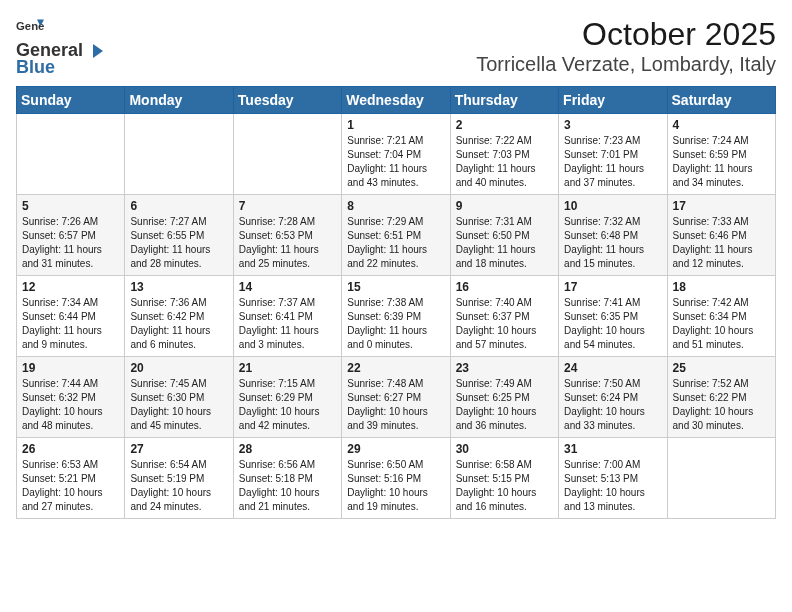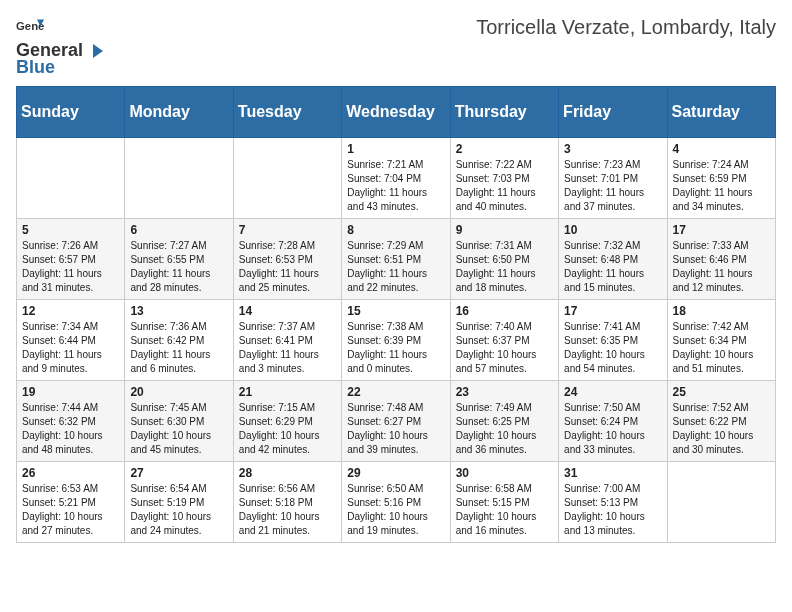--- a/index.html
+++ b/index.html
@@ -33,23 +33,23 @@
       color: #444;
     }
     .calendar {
       width: 100%;
       border-collapse: collapse;
       border: 1px solid #ccc;
     }
     .calendar th {
       background-color: #2e6da4;
       color: #fff;
-      font-size: 16px;
+      font-size: 14px;
       font-weight: bold;
-      padding: 16px 4px;
+      padding: 5px 4px;
       text-align: left;
       border: 1px solid #2060a0;
     }
     .calendar td {
       vertical-align: top;
       border: 1px solid #ccc;
       padding: 4px 5px;
       width: 108px;
       min-height: 80px;
       font-size: 9.5px;
@@ -94,20 +94,21 @@
       <span style="font-size:18px;font-weight:bold;color:#333;">General</span>
       <svg width="18" height="18" viewBox="0 0 18 18" style="margin-left:2px;">
         <polygon points="8,2 18,9 8,16" fill="#2e6da4"></polygon>
       </svg>
     </div>
     <div style="margin-top:-4px;text-align:right;">
       <span style="font-size:18px;font-weight:bold;color:#2e6da4;">Blue</span>
     </div>
   </div>
   <div class="title-block">
+    <div class="month-title">October 2025</div>
     <div class="location-title">Torricella Verzate, Lombardy, Italy</div>
   </div>
 </div>
 
 <table class="calendar">
   <thead>
     <tr>
     <th>Sunday</th>
         <th>Monday</th>
         <th>Tuesday</th>

